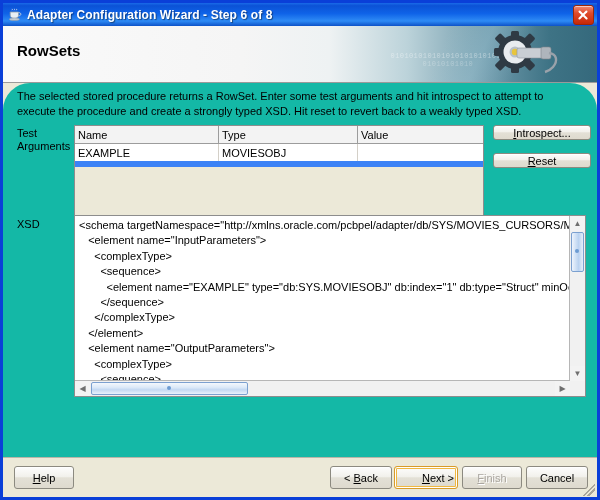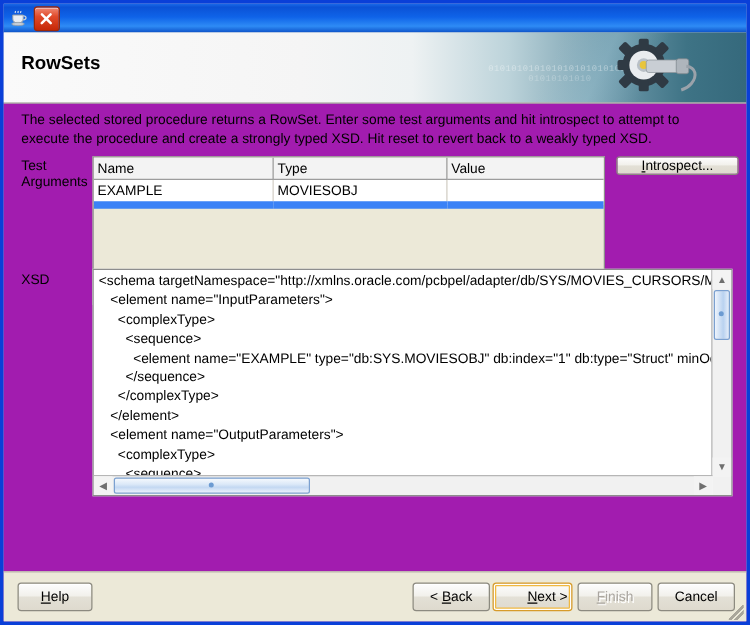--- a/index.html
+++ b/index.html
@@ -66,22 +66,23 @@
     color:rgba(255,255,255,.40);letter-spacing:.4px;line-height:8px;
     white-space:nowrap;
   }
   .binary span{display:block;}
   .binary span:nth-child(2){margin-left:32px;color:rgba(255,255,255,.28);}
   .gear-wrap{position:absolute;right:22px;top:4px;width:86px;height:50px;}
 
   
   .content{
     flex:1 1 auto;position:relative;
-    background:#a21caf;
+    background:#14b8a6;
     padding:0;
+    border-radius:27px;
   }
   .desc{
     position:absolute;left:14px;top:6px;width:566px;
     font-size:11px;color:#000;line-height:15px;
   }
   .row-label{
     position:absolute;font-size:11px;color:#000;line-height:13px;
   }
   
   .table-box{
@@ -189,20 +190,21 @@
     <div class="tb-icon">
       <svg width="16" height="16" viewBox="0 0 16 16">
         <path d="M5 3.2c.6-.8.2-1.3.2-1.3" stroke="#dfe6ee" stroke-width="1" fill="none"></path>
         <path d="M7.2 3.2c.6-.8.2-1.4.2-1.4" stroke="#dfe6ee" stroke-width="1" fill="none"></path>
         <path d="M9.3 3.2c.6-.8.2-1.3.2-1.3" stroke="#dfe6ee" stroke-width="1" fill="none"></path>
         <path d="M3.2 5h8.4v3.1c0 2-1.9 3.5-4.2 3.5S3.2 10.1 3.2 8.1V5z" fill="#e9eef4" stroke="#8d99a6" stroke-width=".8"></path>
         <path d="M11.6 5.6c1.6 0 2.2.7 2.2 1.6s-.7 1.6-2.2 1.6" fill="none" stroke="#c9d2db" stroke-width="1"></path>
         <ellipse cx="7.4" cy="12.2" rx="5.1" ry="1.3" fill="#c3ccd6" stroke="#8d99a6" stroke-width=".6"></ellipse>
       </svg>
     </div>
+    <div class="tb-title">Adapter Configuration Wizard - Step 6 of 8</div>
     <div class="tb-close"></div>
   </div>
 
   <div class="banner">
     <div class="banner-title">RowSets</div>
     <div class="banner-art"></div>
     <div class="binary">
       <span>010101010101010101010101</span>
       <span>01010101010</span>
     </div>
@@ -252,20 +254,23 @@
             <td>MOVIESOBJ</td>
             <td></td>
           </tr>
         </tbody>
       </table>
     </div>
 
     <div class="btn side-btn" id="introspect-btn">
       <span><span class="mn">I</span>ntrospect...</span>
     </div>
+    <div class="btn side-btn" id="reset-btn">
+      <span><span class="mn">R</span>eset</span>
+    </div>
 
     <div class="row-label" style="left:14px;top:135px;">XSD</div>
 
     <div class="xsd-box">
       <div class="xsd-text">&lt;schema targetNamespace="http://xmlns.oracle.com/pcbpel/adapter/db/SYS/MOVIES_CURSORS/MC
    &lt;element name="InputParameters"&gt;
      &lt;complexType&gt;
        &lt;sequence&gt;
          &lt;element name="EXAMPLE" type="db:SYS.MOVIESOBJ" db:index="1" db:type="Struct" minOc
        &lt;/sequence&gt;

